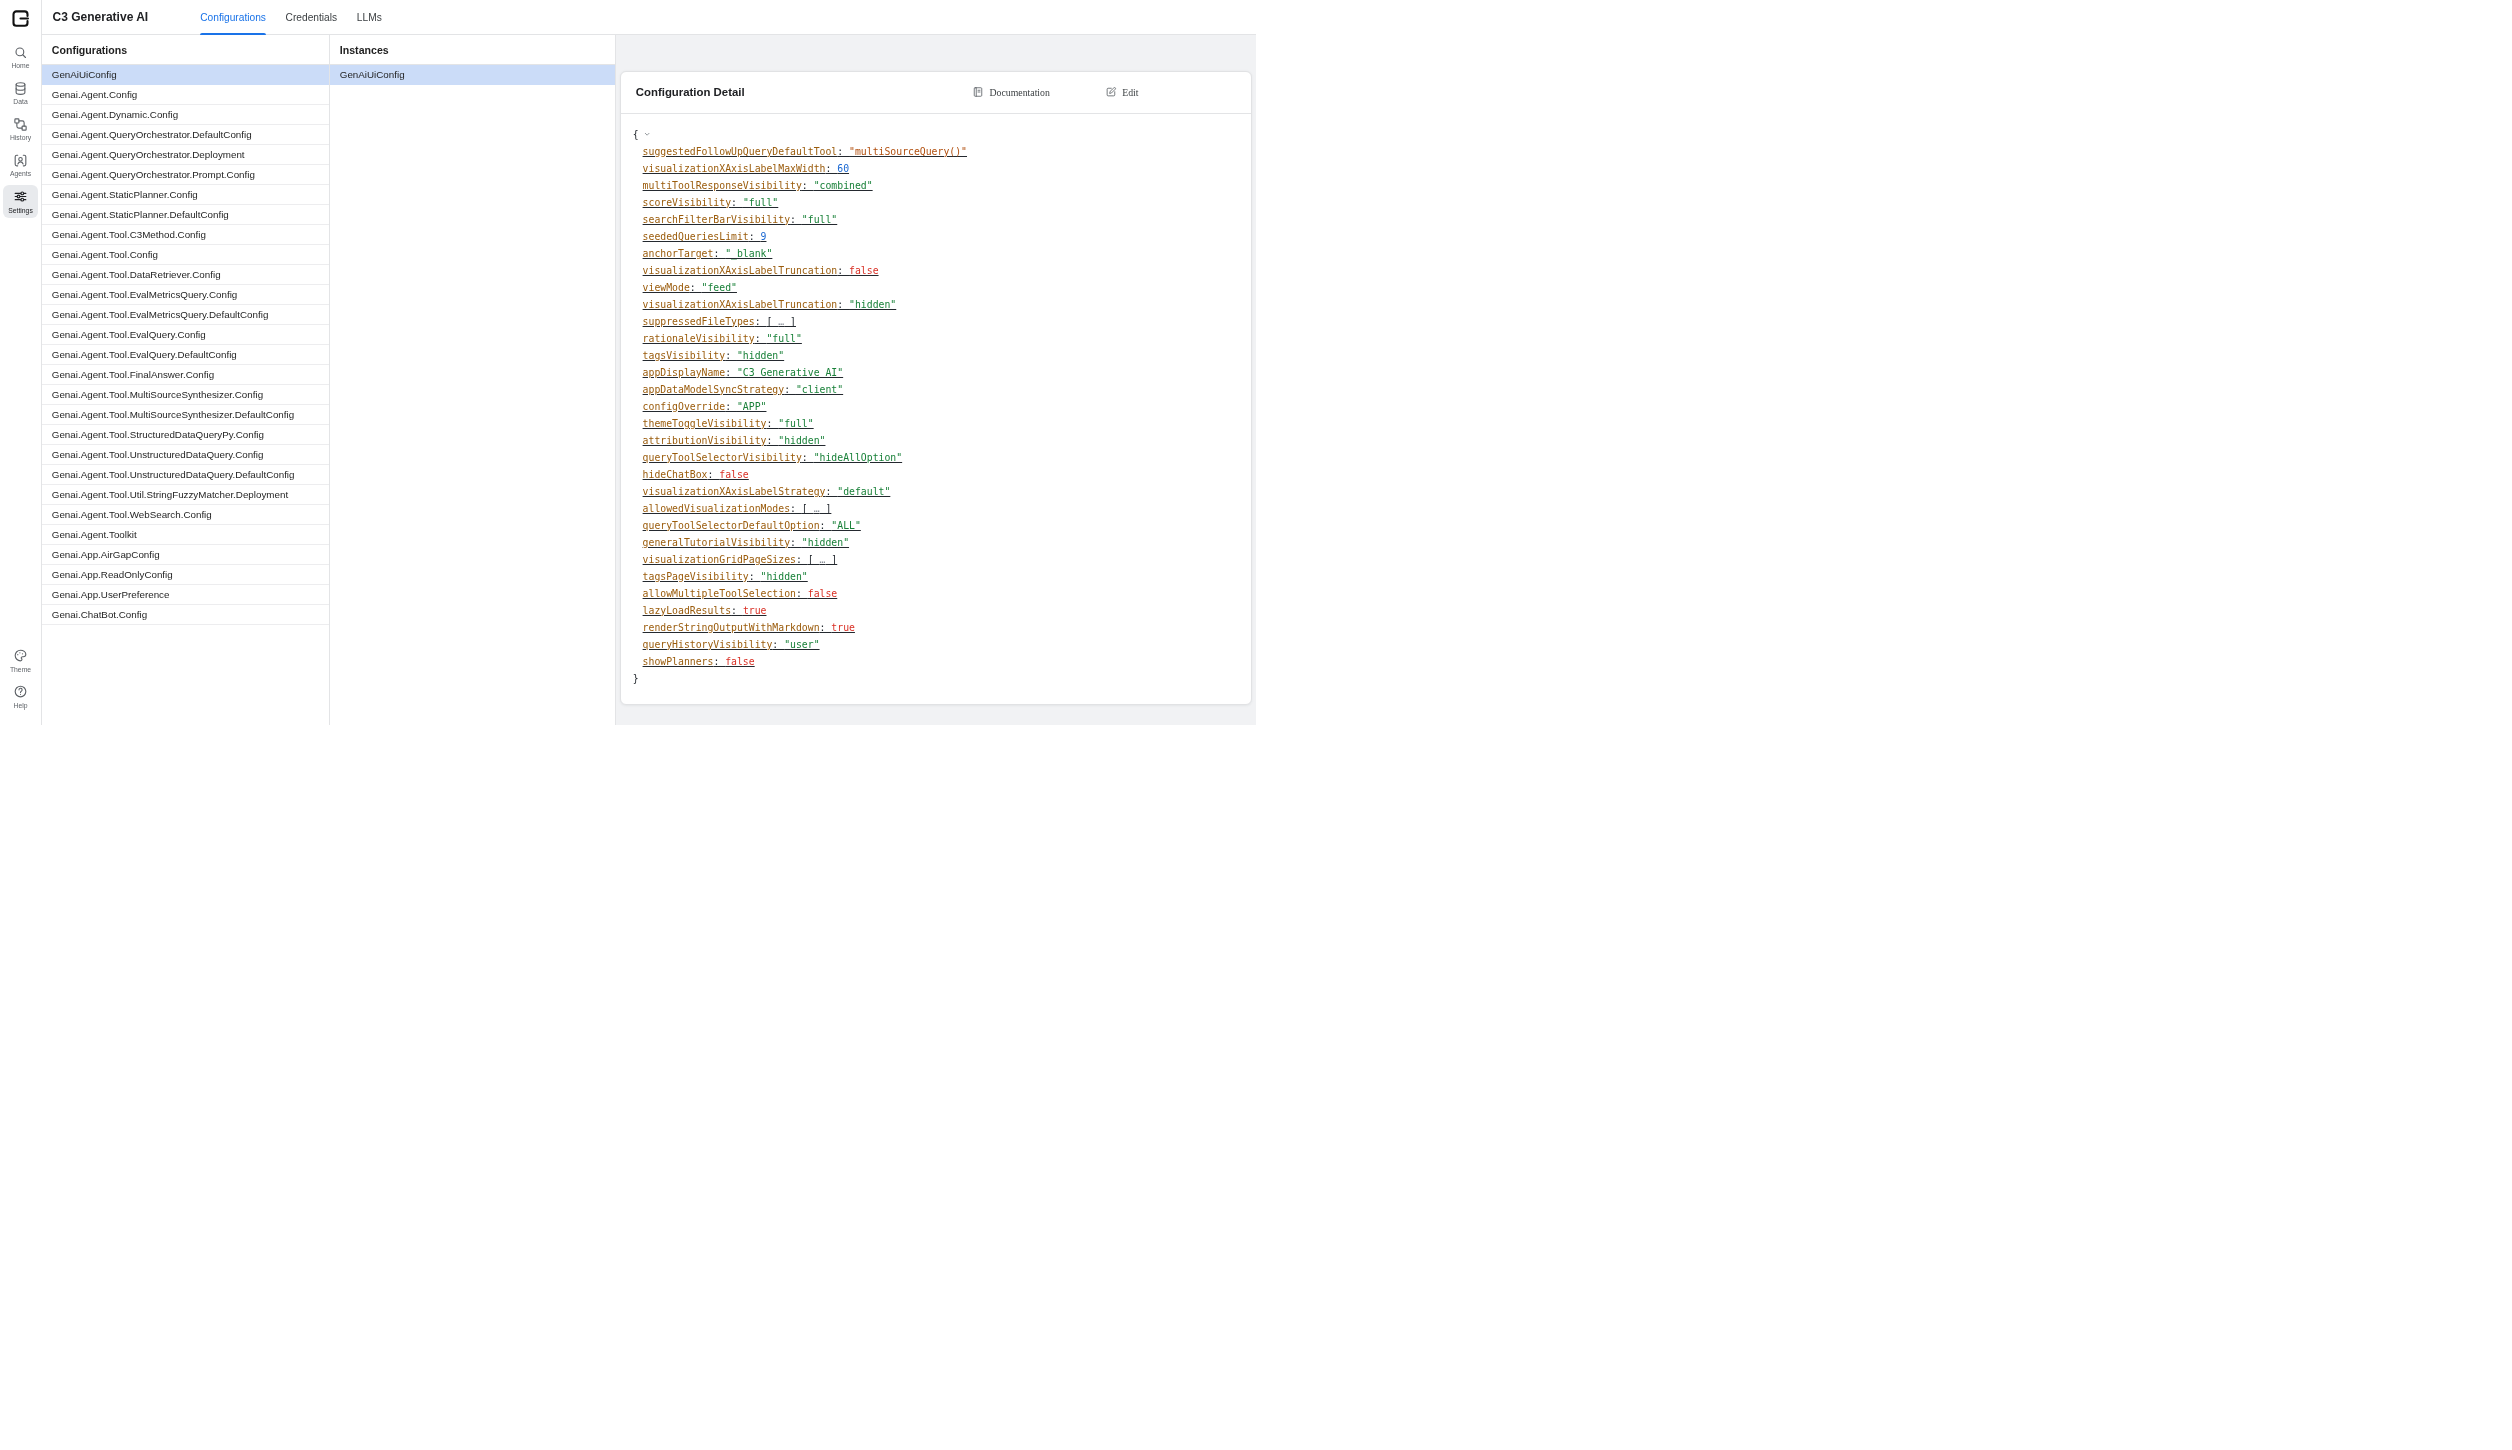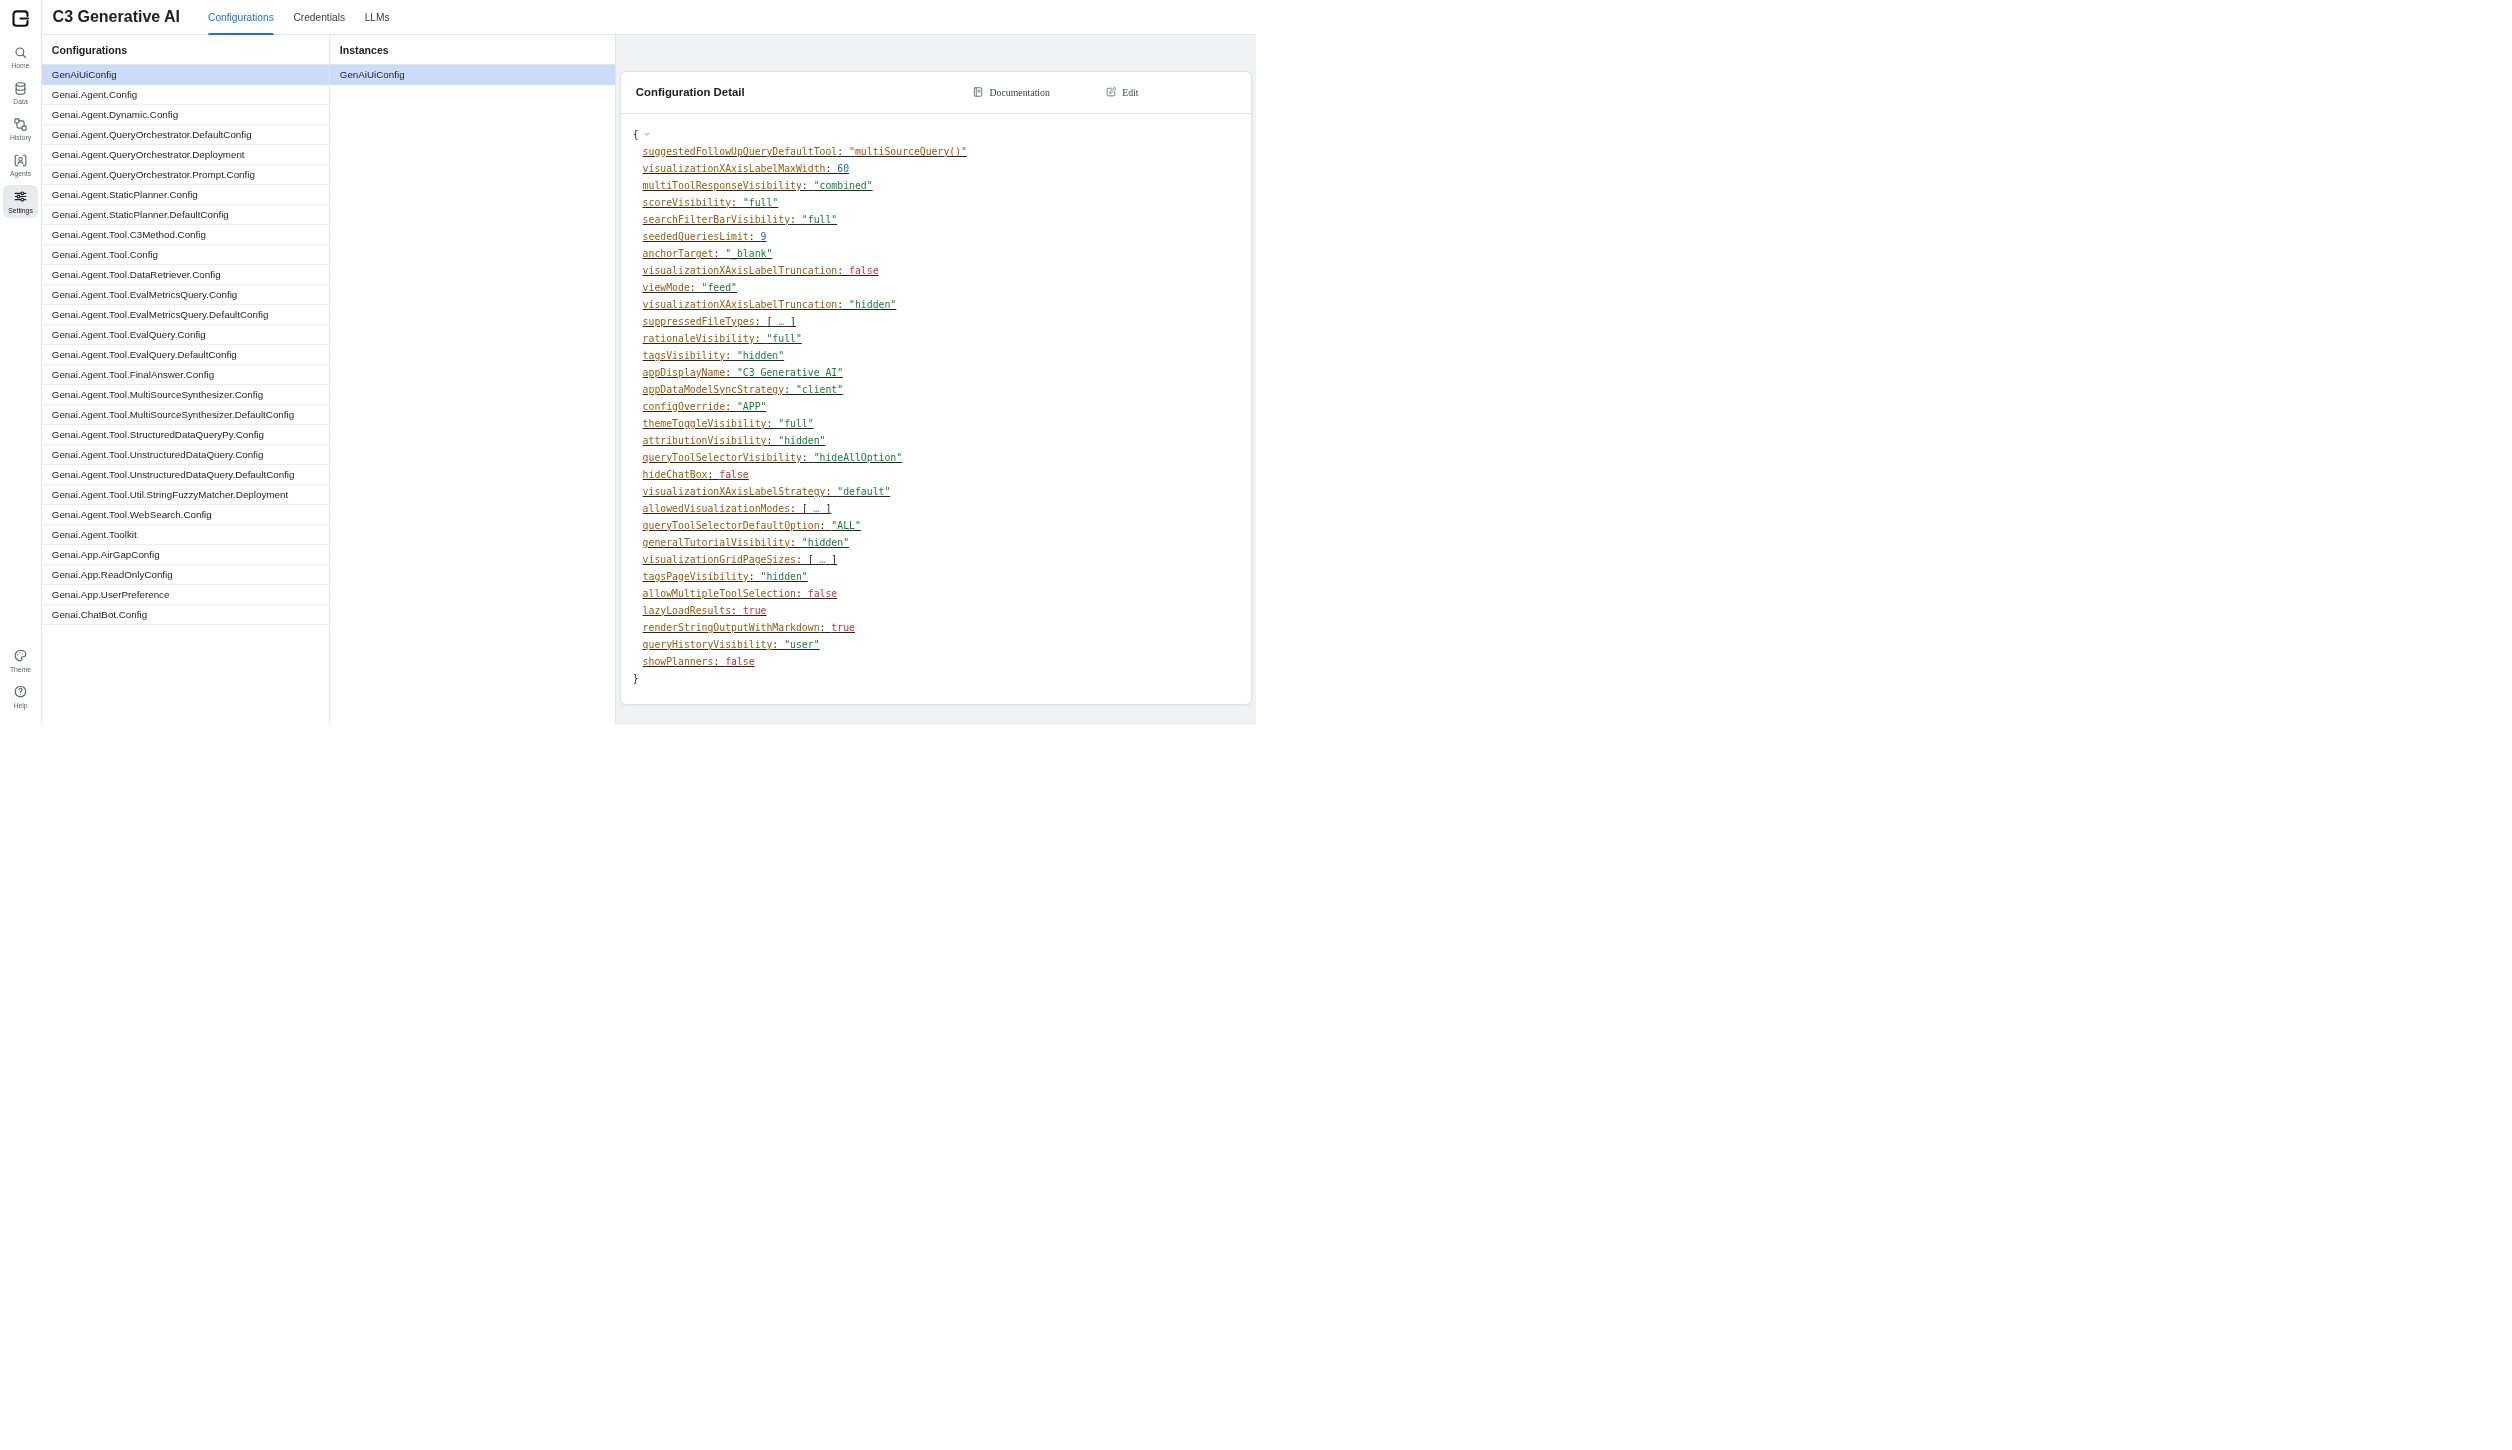--- a/index.html
+++ b/index.html
@@ -16,21 +16,21 @@
   .rail-item { width:35px; padding:4.5px 0 3px; margin-bottom:3px; display:flex; flex-direction:column; align-items:center; gap:2.3px; border-radius:6px; color:#5f6368; cursor:pointer; }
   .rail-item.active { background:#e8eaed; color:#202124; }
   .rail-icon { width:15px; height:15px; display:block; }
   .rail-icon svg { width:15px; height:15px; display:block; }
   .rail-label { font-size:6.8px; line-height:8.3px; }
   .rail-spacer { flex:1; }
 
   
   .main { flex:1; min-width:0; display:flex; flex-direction:column; }
   .topbar { height:35px; flex-shrink:0; background:#fff; border-bottom:0.8px solid #e3e4e6; display:flex; align-items:stretch; padding-left:10.6px; }
-  .topbar-title { font-size:16px; font-weight:700; color:#202124; align-self:center; margin-right:28px; white-space:nowrap; }
+  .topbar-title { font-size:12px; font-weight:700; color:#202124; align-self:center; margin-right:52px; white-space:nowrap; }
   .tabs { display:flex; align-items:stretch; gap:19.7px; }
   .tab { display:flex; align-items:center; font-size:10.2px; color:#3c4043; position:relative; cursor:pointer; white-space:nowrap; }
   .tab.active { color:#1a73e8; font-weight:500; }
   .tab.active::after { content:""; position:absolute; left:0; right:0; bottom:-0.8px; height:2.3px; background:#1a73e8; border-radius:2.3px 2.3px 0 0; }
 
   .content { flex:1; min-height:0; display:flex; background:#f1f2f4; }
 
   
   .panel { background:#fff; display:flex; flex-direction:column; min-height:0; flex-shrink:0; }
   .panel.configs { width:288px; border-right:0.8px solid #e3e4e6; }

